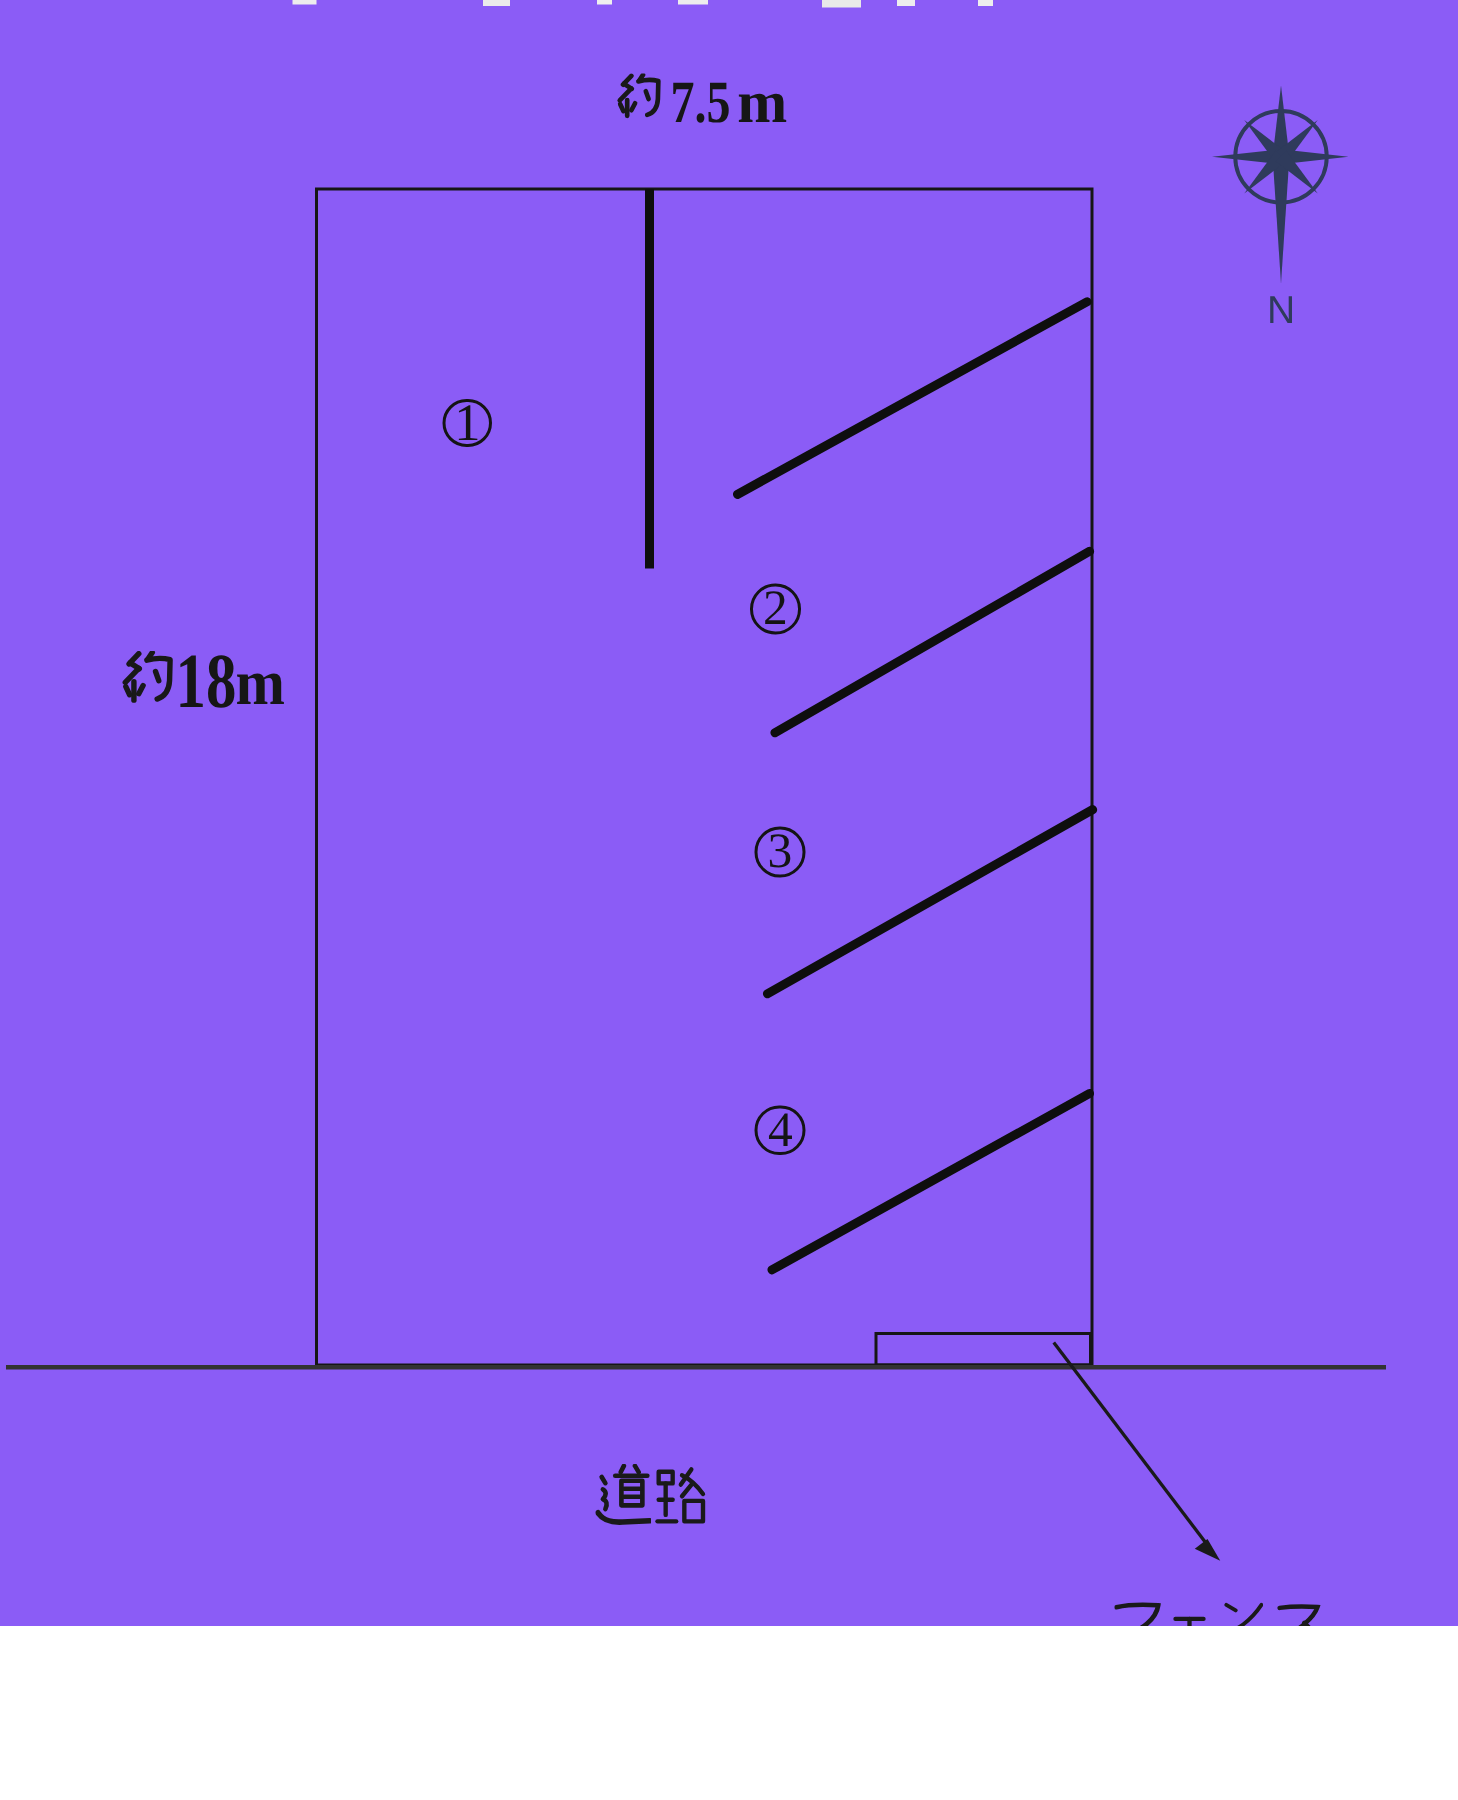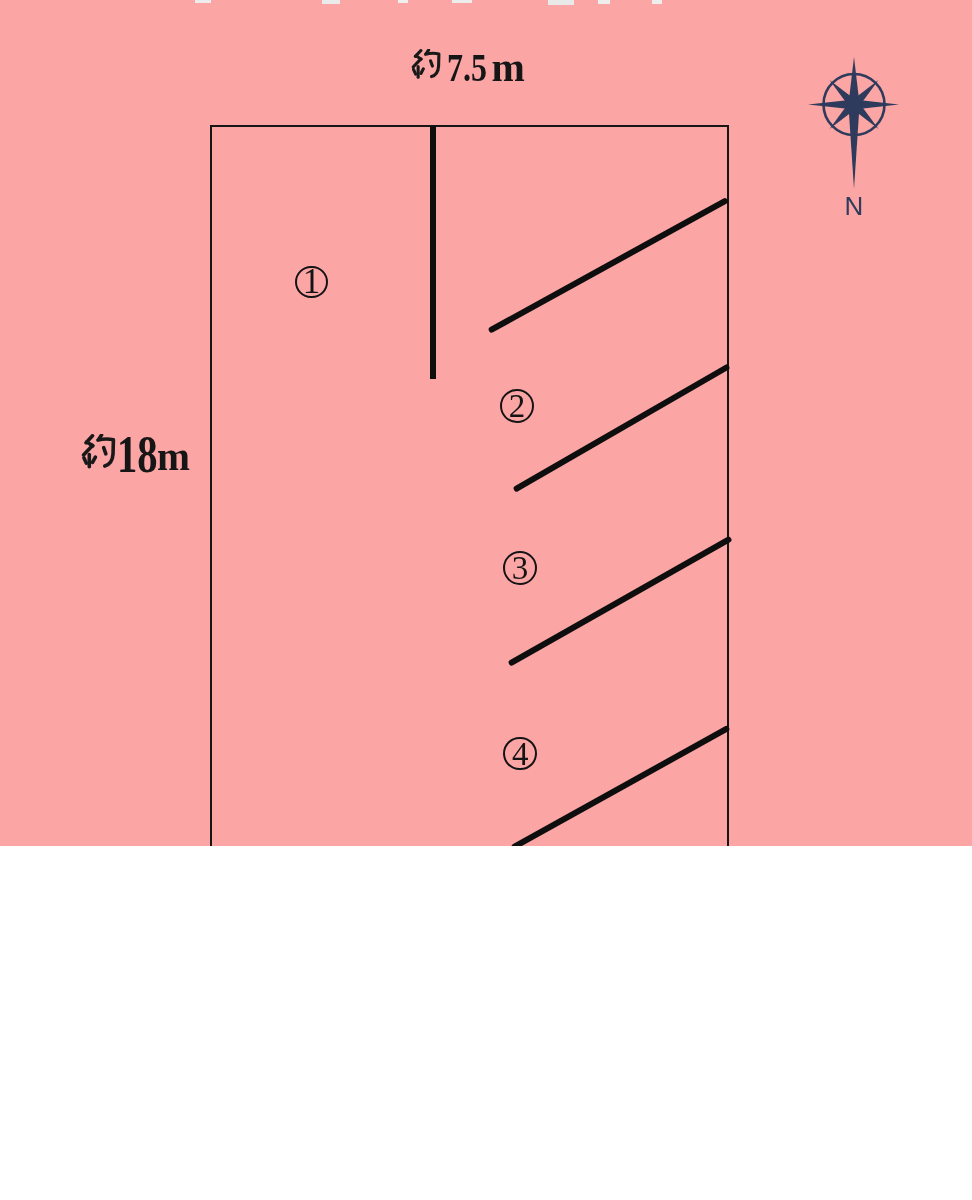--- a/index.html
+++ b/index.html
@@ -1,16 +1,16 @@
 <!DOCTYPE html>
 <html><head>
 <meta charset="utf-8">
 <style>
   html,body{margin:0;padding:0;background:#fff;}
-  #page{position:relative;width:972px;height:846px;background:#fca5a5;overflow:hidden;
+  #page{position:relative;width:972px;height:1084px;background:#8b5cf6;overflow:hidden;
         font-family:"Liberation Serif", serif;}
   .abs{position:absolute;}
   .ln{position:absolute;background:#0e0e0e;}
   .circ{position:absolute;border:2.2px solid #141414;border-radius:50%;
         display:flex;align-items:center;justify-content:center;
         font-family:"Liberation Serif",serif;color:#141414;}
 </style>
 </head>
 <body>
 <div id="page">

